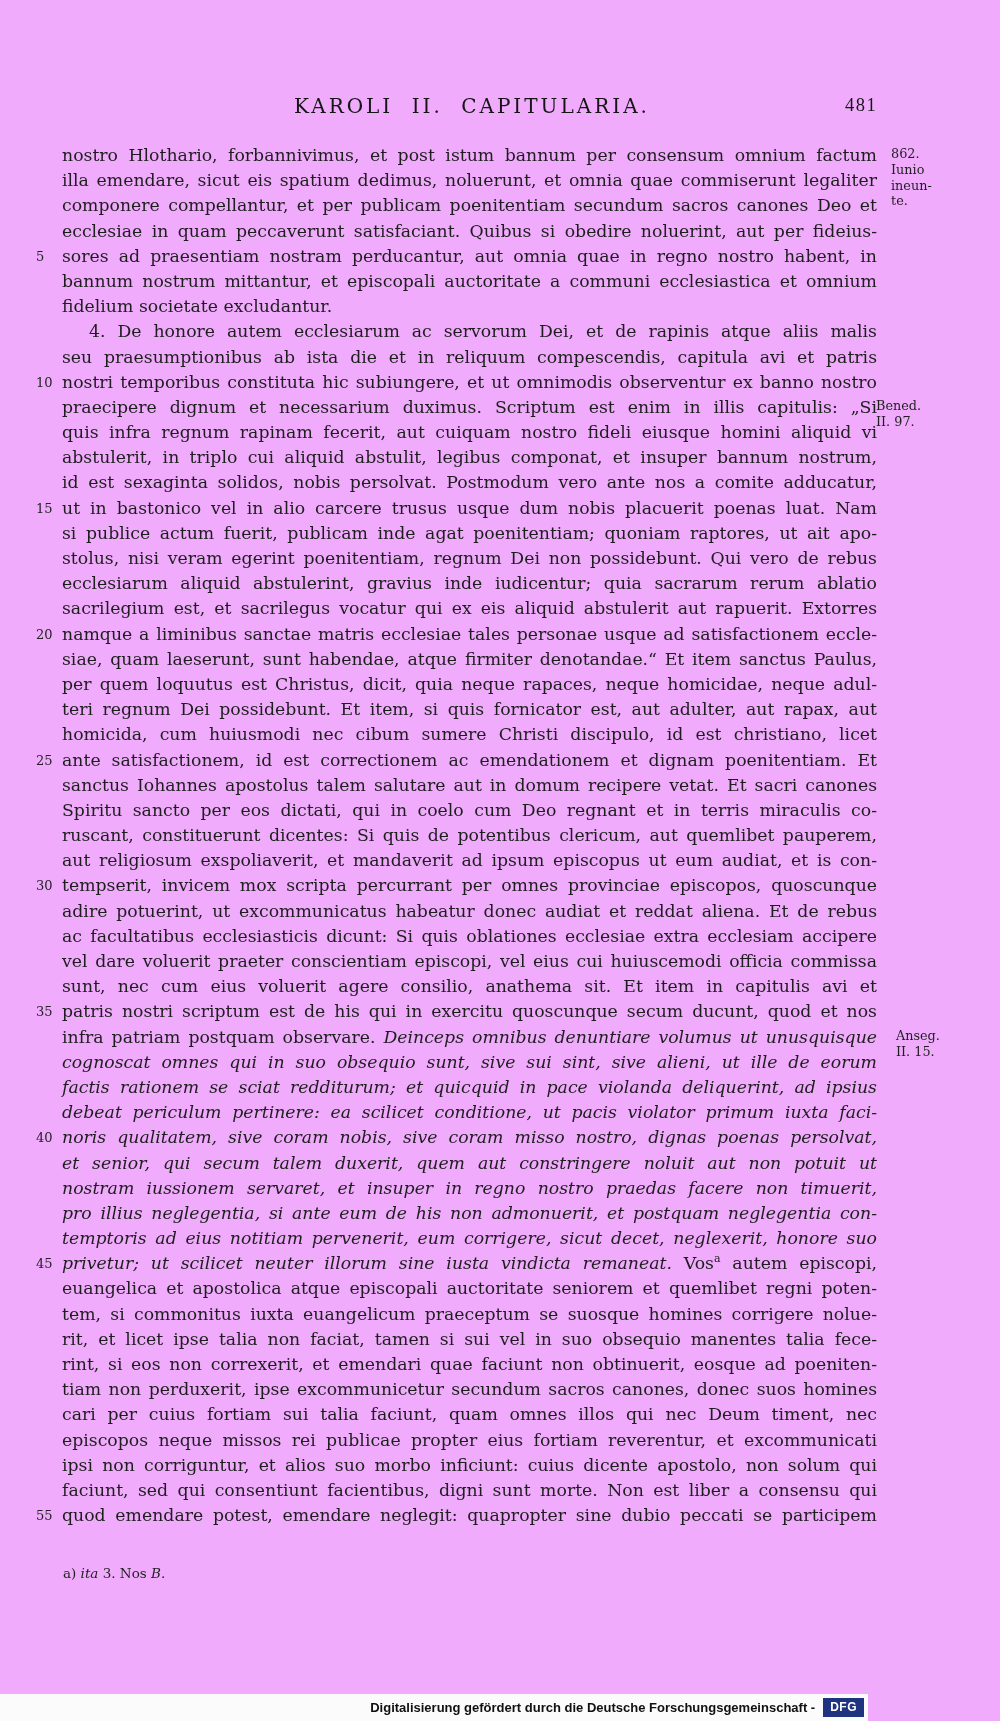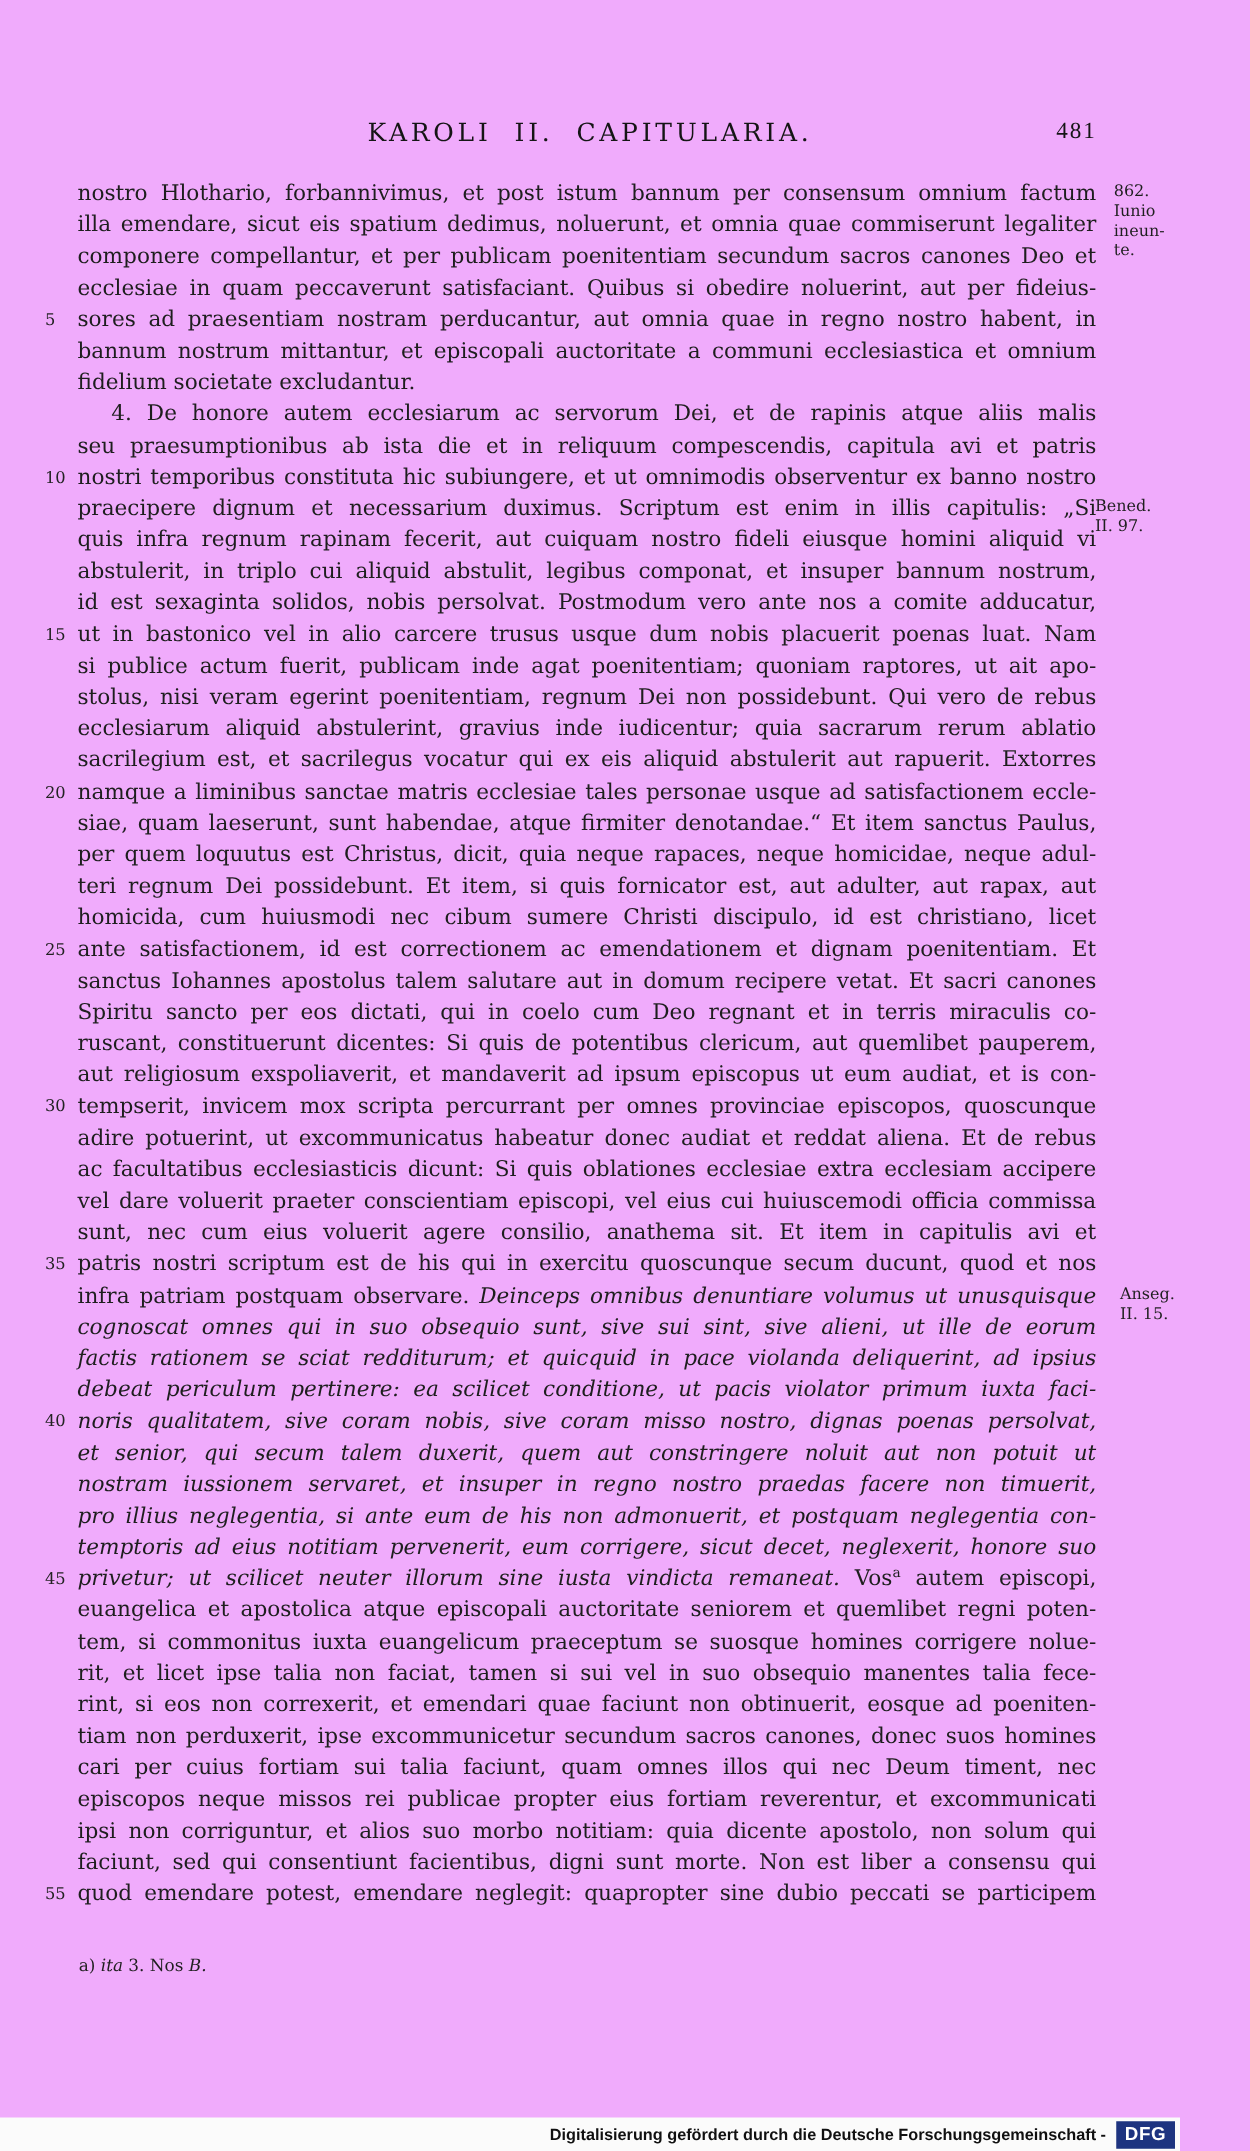--- a/index.html
+++ b/index.html
@@ -25,29 +25,29 @@
   .line .txt.short{ text-align-last:left; }
   .line .txt.indent{ text-indent:27px; }
   .it{ font-style:italic; }
   .txt sup, .footnote sup{ font-size:11px; line-height:0; }
   .mnote{ position:absolute; font-size:12.8px; line-height:15.8px; color:#1f1f1f; }
   .mnote-0{ left:891px; top:146px; }
   .mnote-1{ left:876px; top:398px; }
   .mnote-2{ left:896px; top:1028px; }
   .footnote{ position:absolute; left:63px; top:1565px; font-size:13.5px; color:#1f1f1f; }
   .footer{
-    position:absolute; left:0; top:1694px; width:944px; height:27px;
+    position:absolute; left:0; top:1694px; width:868px; height:27px;
     background:#fbfbfb; box-sizing:border-box;
     display:flex; align-items:center; justify-content:flex-end;
     gap:8px; padding-right:4px;
     font-family:"Liberation Sans", sans-serif;
   }
   .footer-text{ font-size:13px; font-weight:bold; color:#101010; }
   .dfg-logo{
-    background:#1e3480; color:#ffffff; font-weight:bold; font-size:15px;
+    background:#1e3480; color:#ffffff; font-weight:bold; font-size:12px;
     padding:2px 7px 3px; letter-spacing:0.5px;
   }
 </style>
 </head>
 <body>
 
 <div class="page">
 
   <div class="header-title">KAROLI II. CAPITULARIA.</div>
   <div class="page-number">481</div>
@@ -256,21 +256,21 @@
       <div class="line">
         <span class="num"></span>
         <span class="txt">cari per cuius fortiam sui talia faciunt, quam omnes illos qui nec Deum timent, nec</span>
       </div>
       <div class="line">
         <span class="num"></span>
         <span class="txt">episcopos neque missos rei publicae propter eius fortiam reverentur, et excommunicati</span>
       </div>
       <div class="line">
         <span class="num"></span>
-        <span class="txt">ipsi non corriguntur, et alios suo morbo notitiam: quia dicente apostolo, non solum qui</span>
+        <span class="txt">ipsi non corriguntur, et alios suo morbo inficiunt: cuius dicente apostolo, non solum qui</span>
       </div>
       <div class="line">
         <span class="num"></span>
         <span class="txt">faciunt, sed qui consentiunt facientibus, digni sunt morte.  Non est liber a consensu qui</span>
       </div>
       <div class="line">
         <span class="num">55</span>
         <span class="txt">quod emendare potest, emendare neglegit: quapropter sine dubio peccati se participem</span>
       </div>
     </div>

